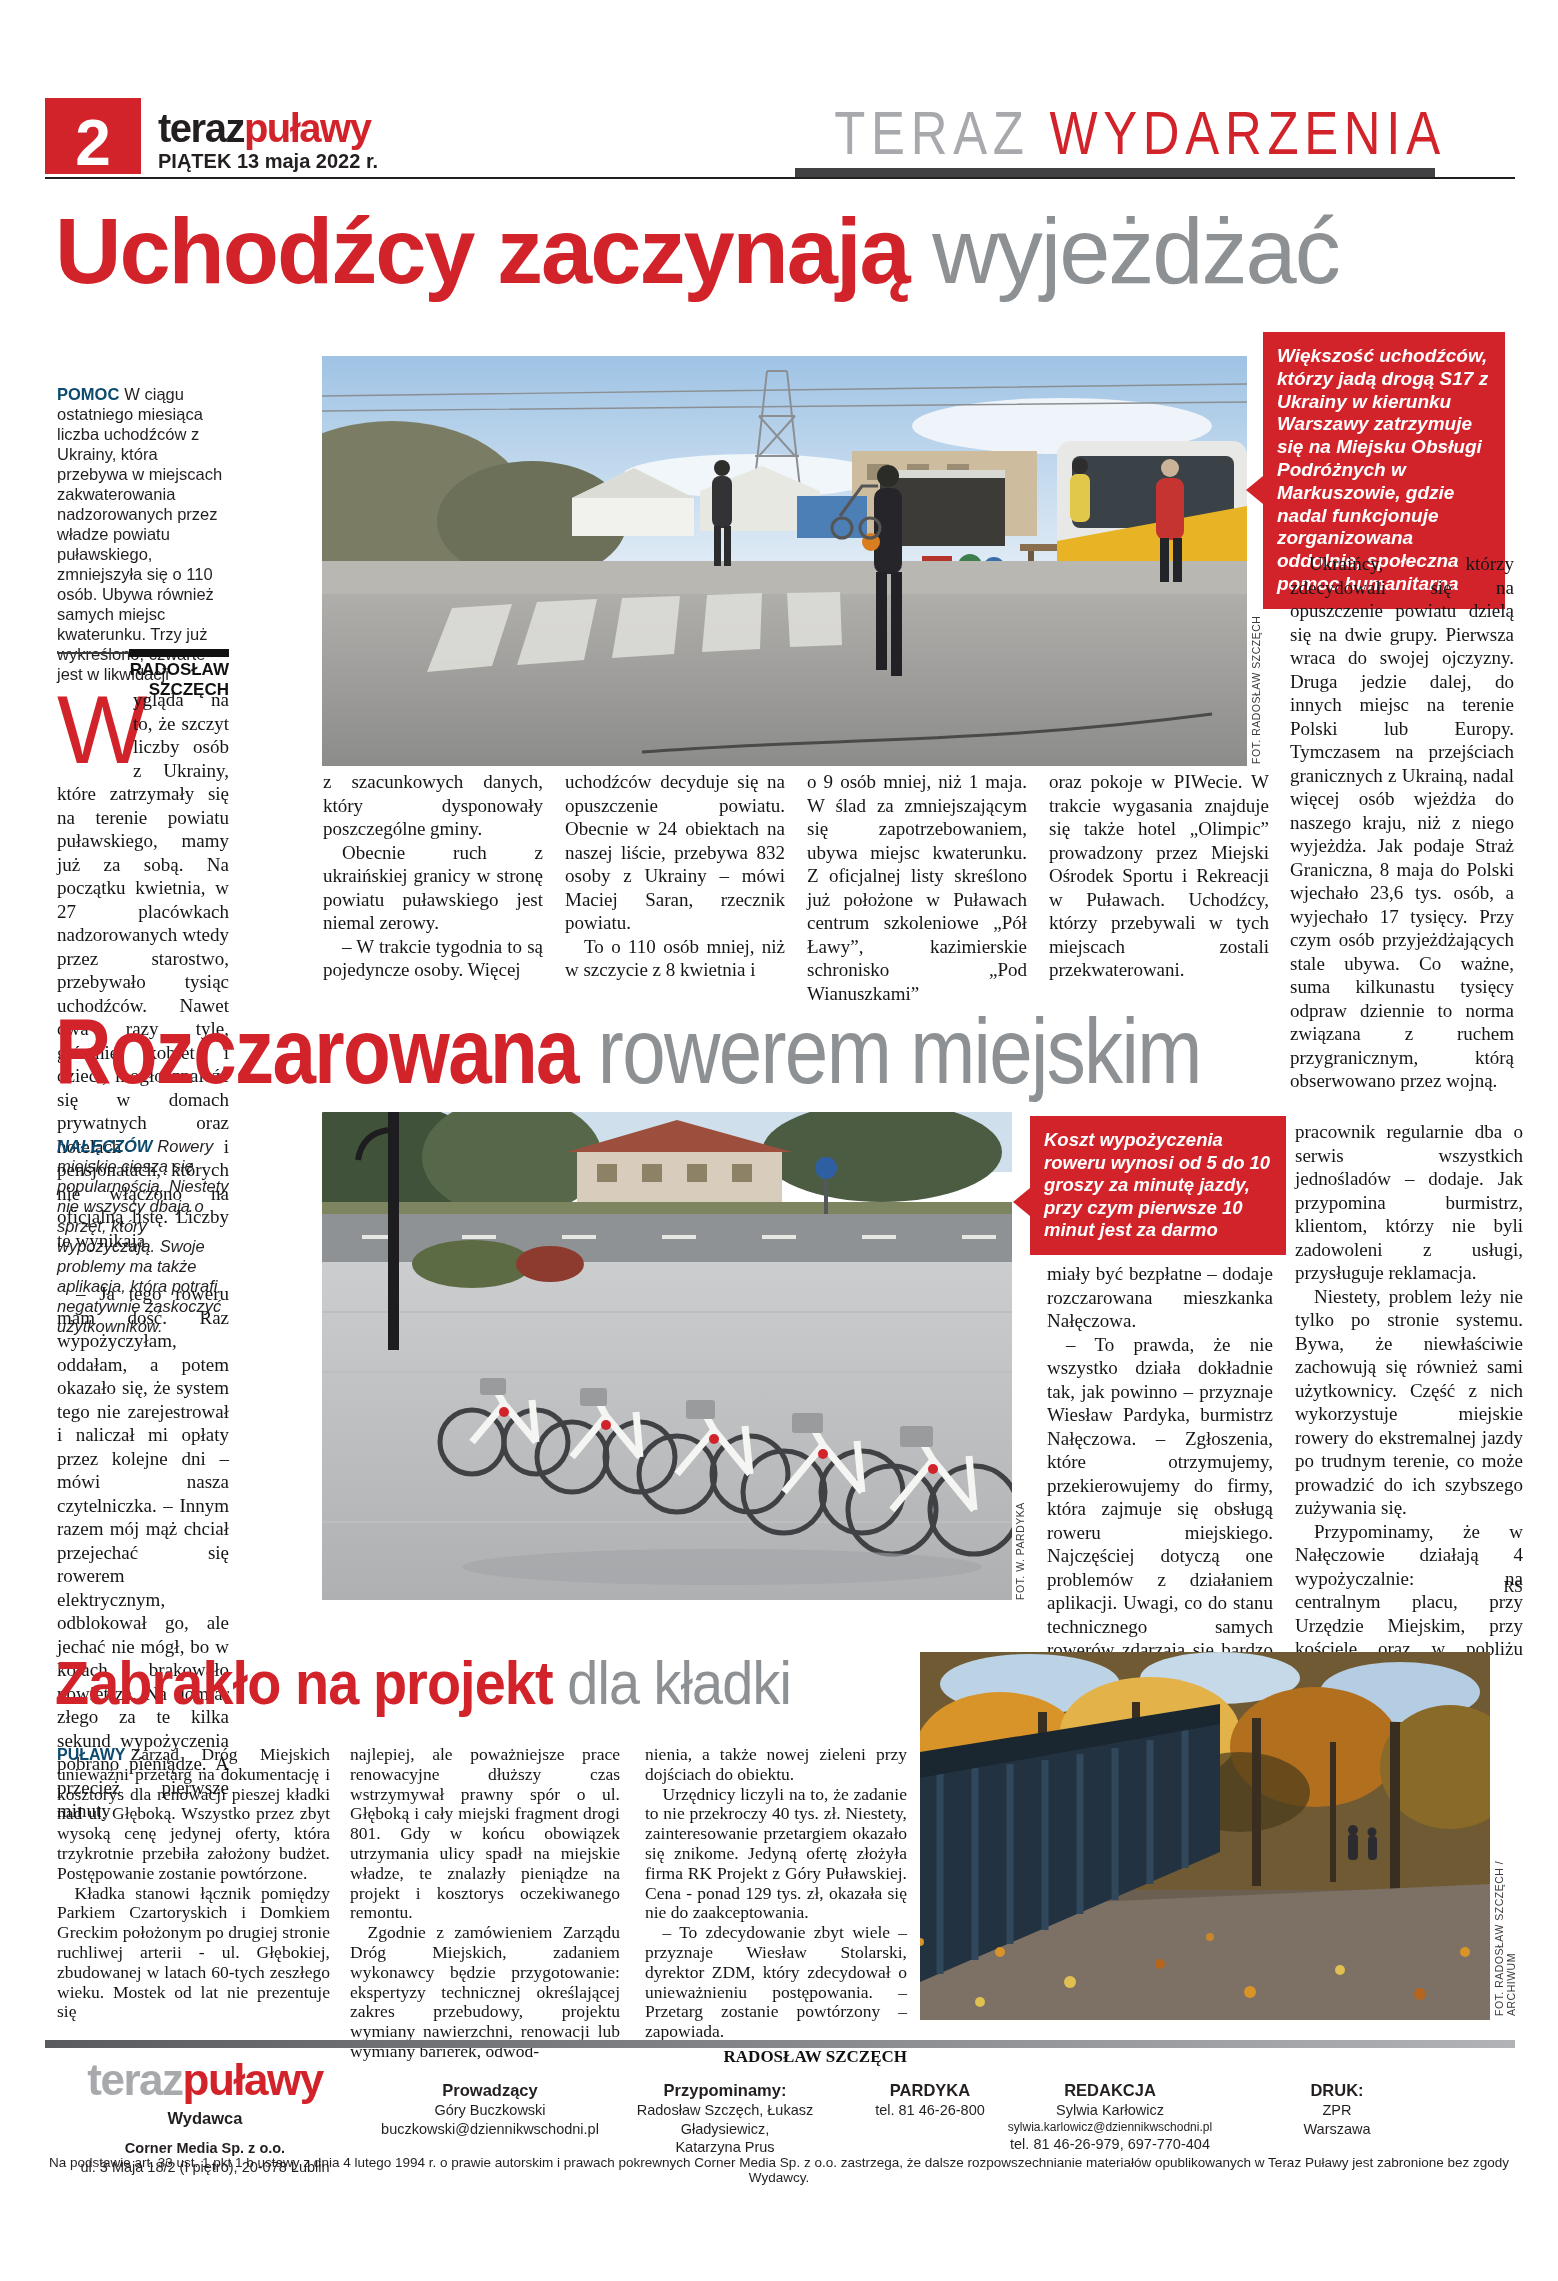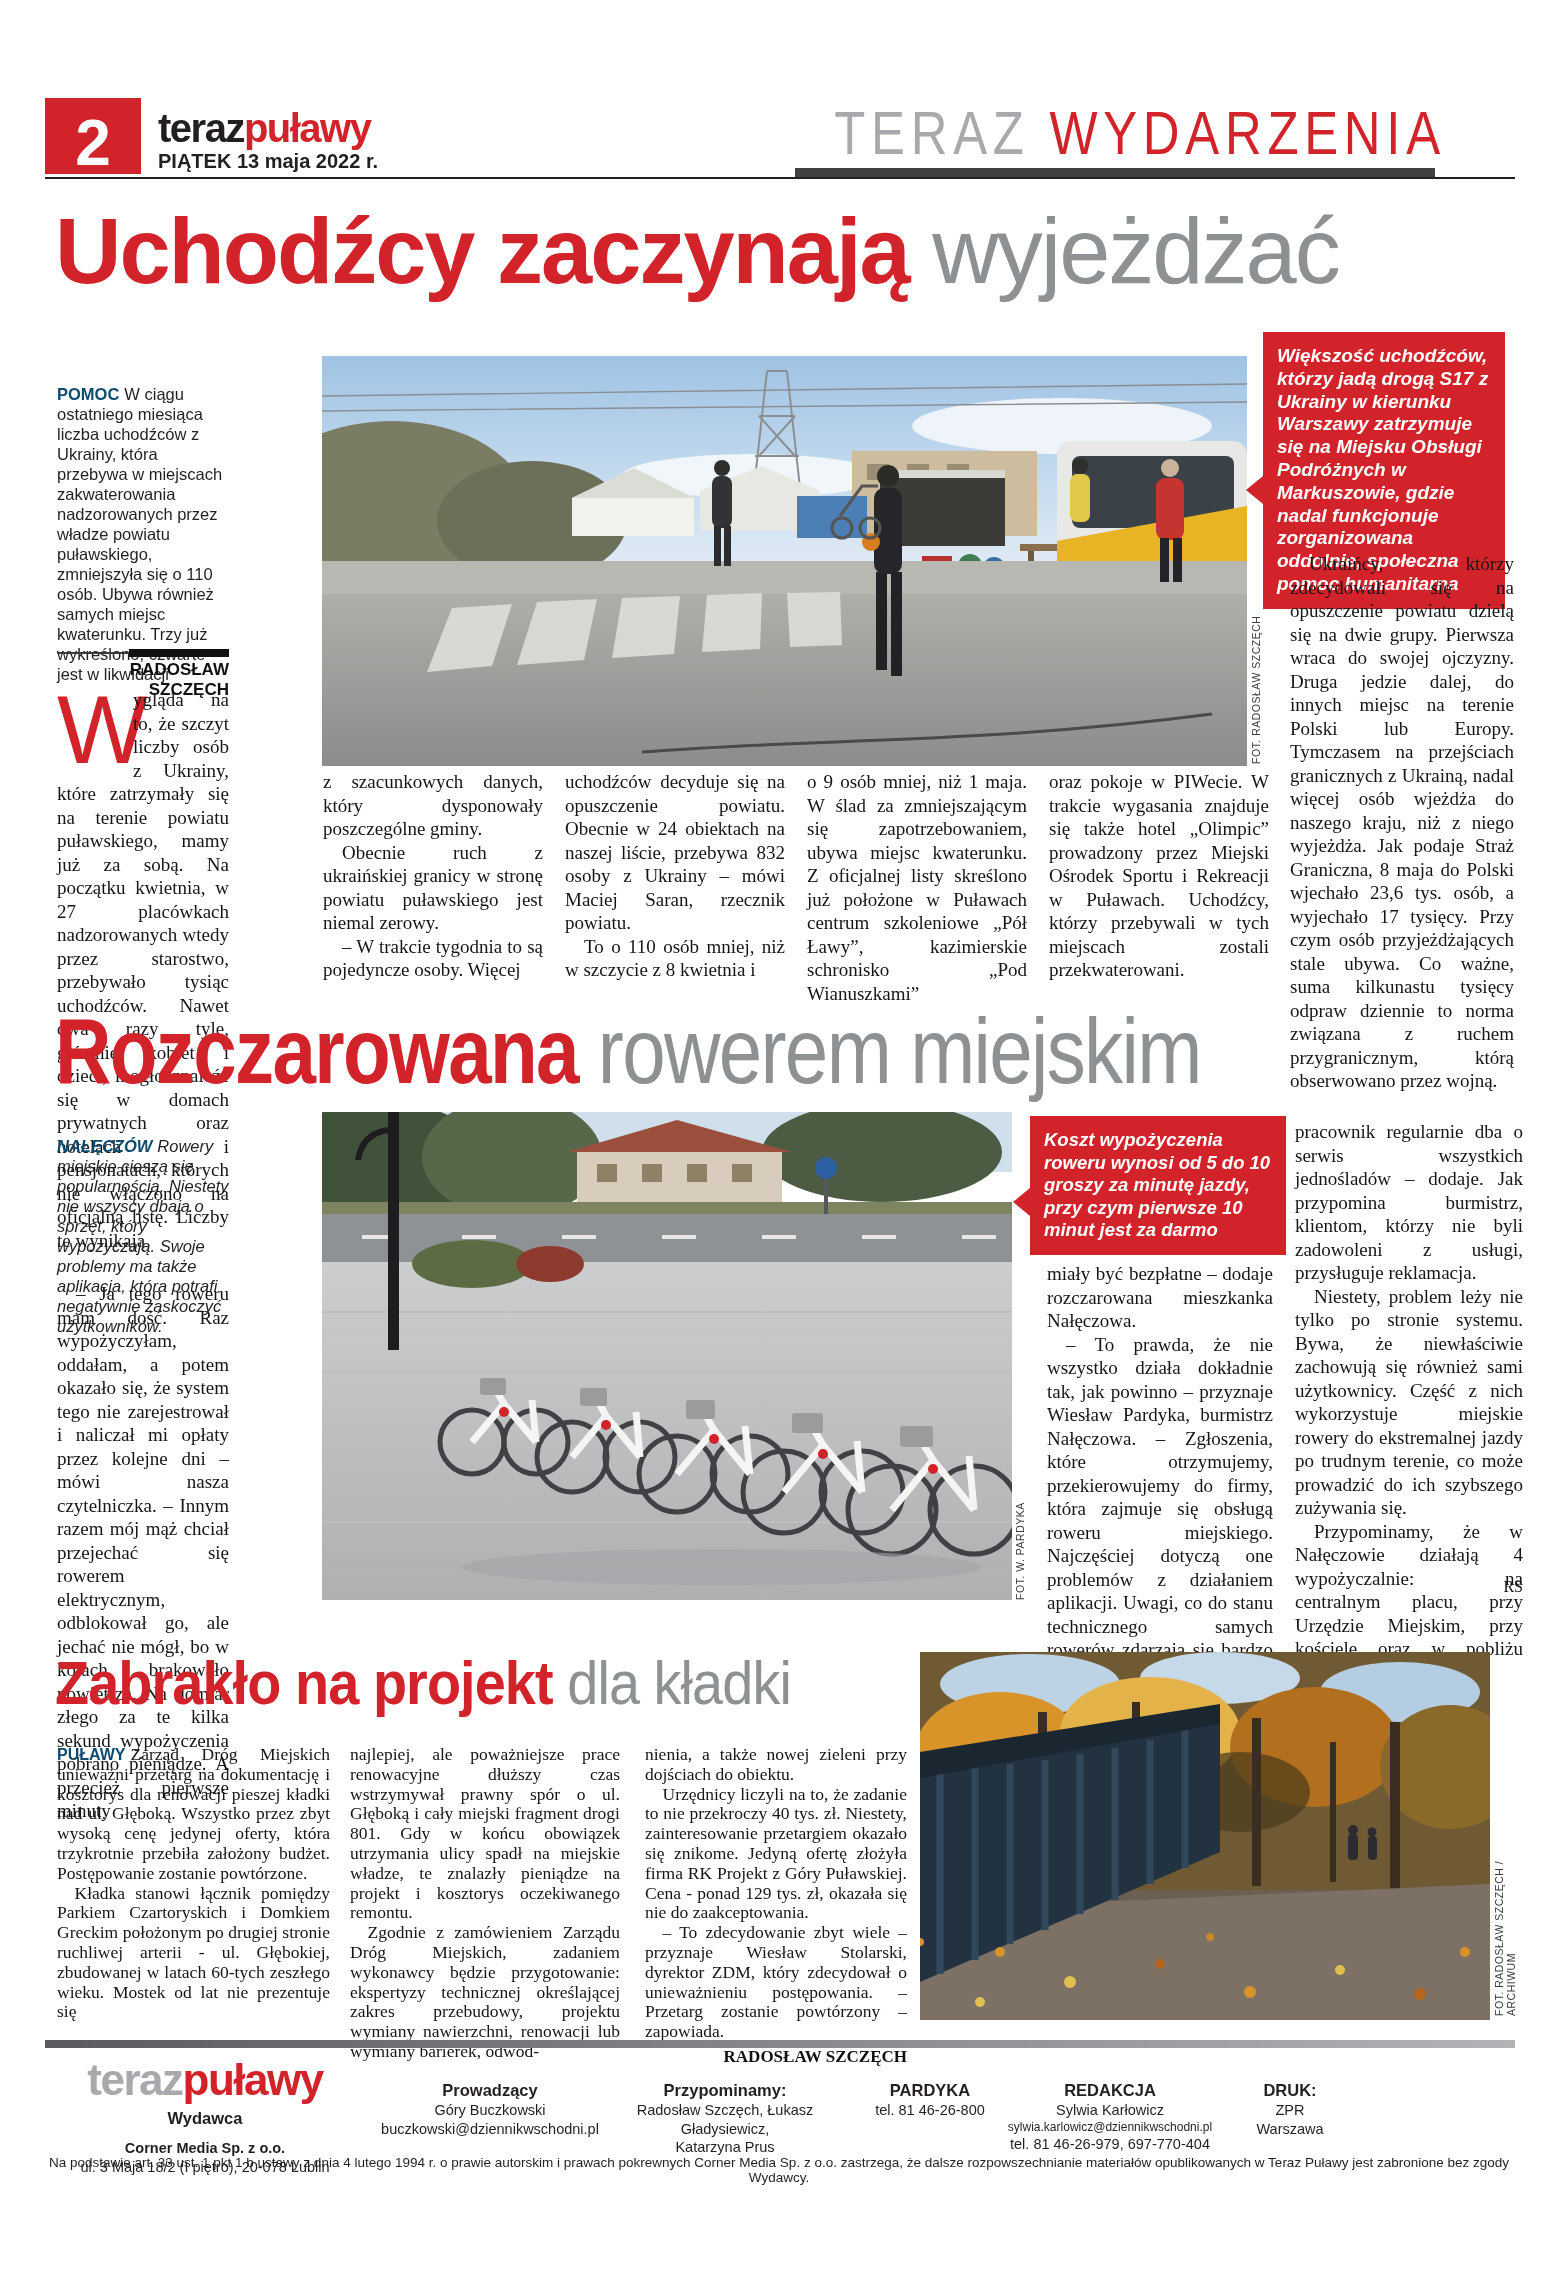--- a/index.html
+++ b/index.html
@@ -410,19 +410,19 @@
   <span>tel. 81 46-26-800</span>
 </div>
 
 <div class="abs fblock" style="left:1005px;top:2080px;width:210px;">
   <span class="flabel">REDAKCJA</span>
   <span>Sylwia Karłowicz</span>
   <span class="fsmall">sylwia.karlowicz@dziennikwschodni.pl</span>
   <span>tel. 81 46-26-979, 697-770-404</span>
 </div>
 
-<div class="abs fblock" style="left:1215px;top:2080px;width:150px;">
+<div class="abs fblock" style="left:1262px;top:2080px;width:150px;">
   <span class="flabel">DRUK:</span>
   <span>ZPR</span><br>
   <span>Warszawa</span>
 </div>
 
 <div class="abs disclaimer">Na podstawie art. 33 ust. 1 pkt 1 b ustawy z dnia 4 lutego 1994 r. o prawie autorskim i prawach pokrewnych Corner Media Sp. z o.o. zastrzega, że dalsze rozpowszechnianie materiałów opublikowanych w Teraz Puławy jest zabronione bez zgody Wydawcy.</div>
 
 </body></html>

